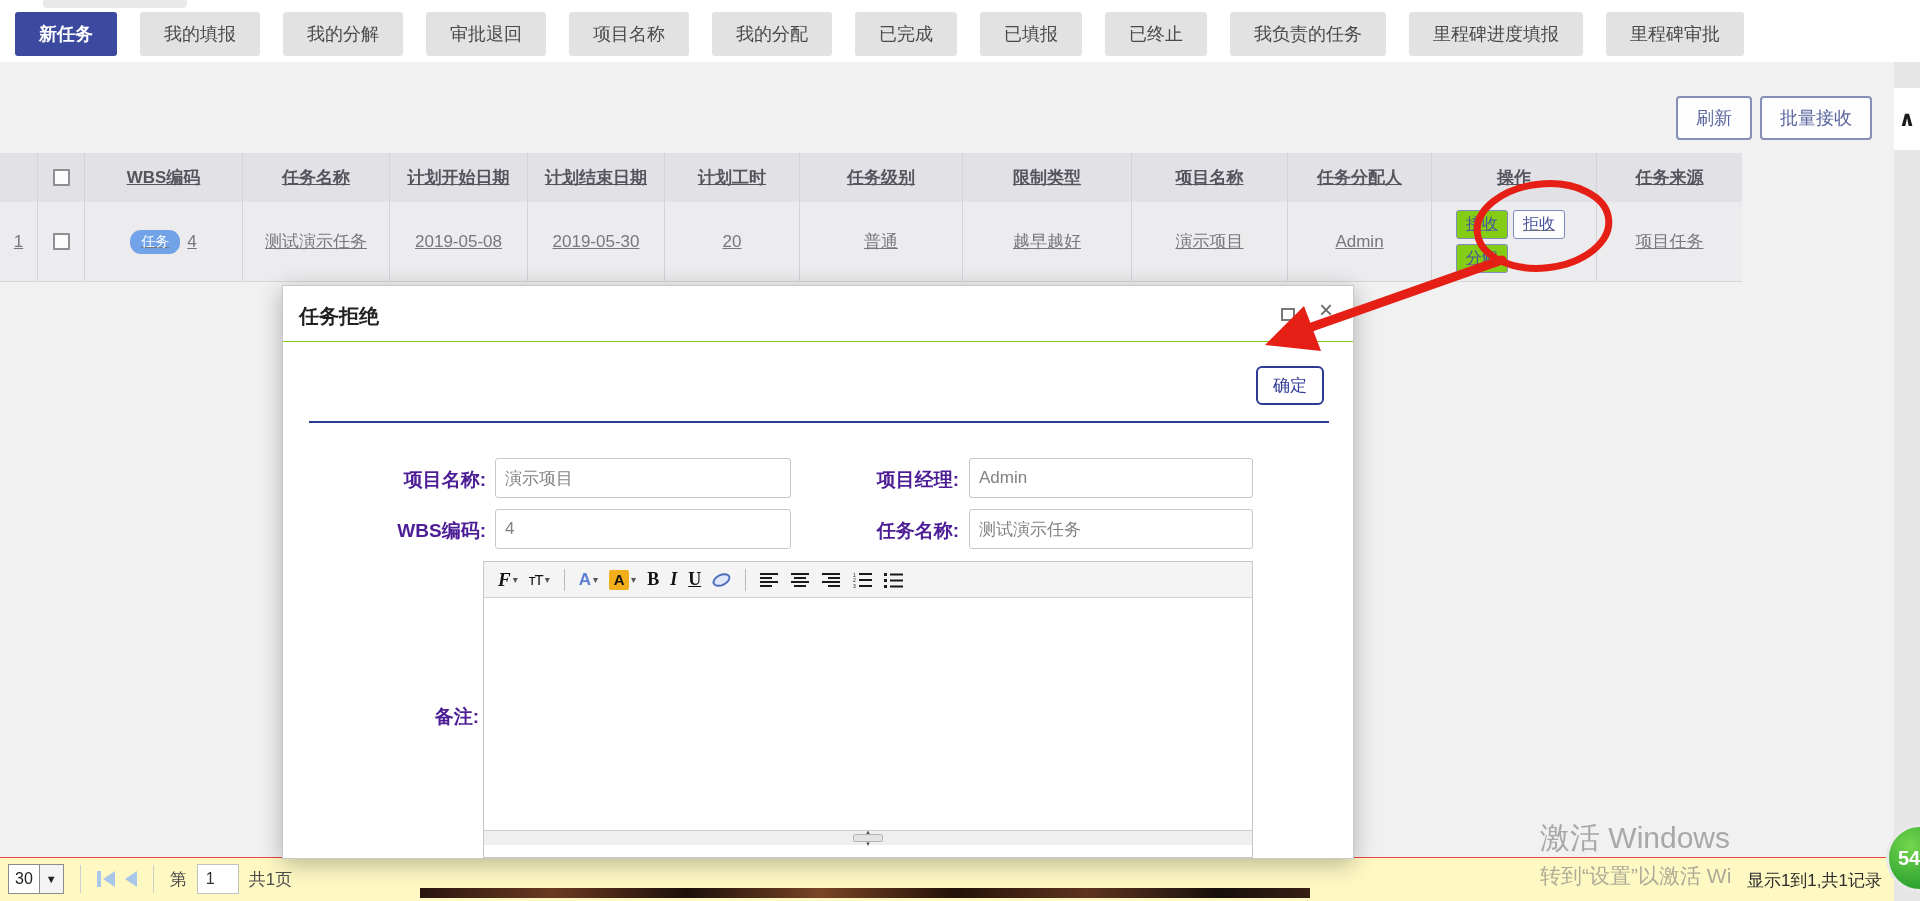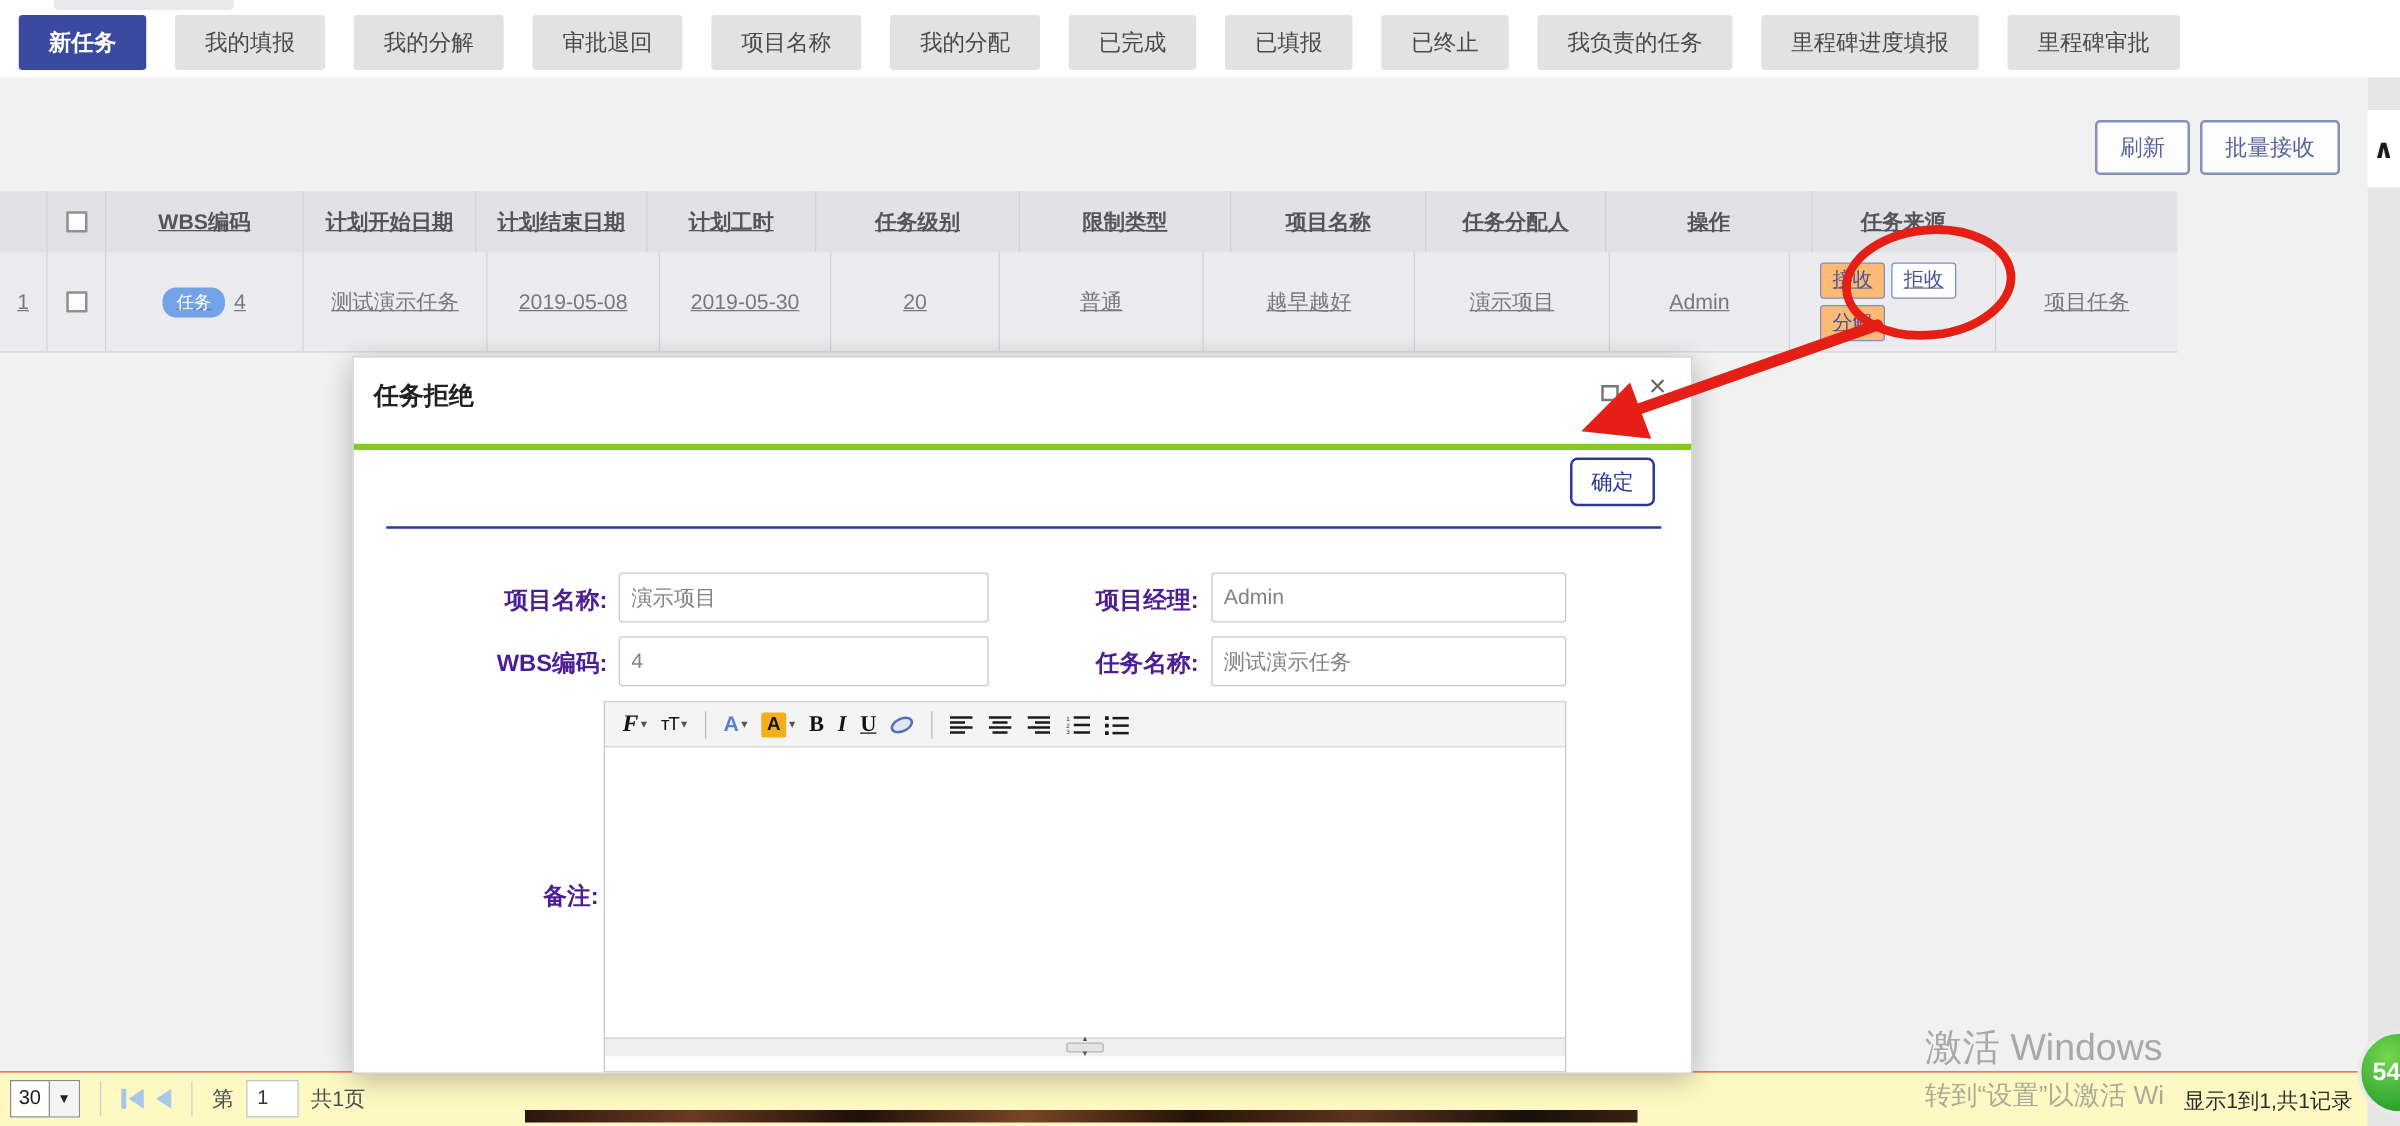--- a/index.html
+++ b/index.html
@@ -31,21 +31,21 @@
   .tr.head { background:#e1e1e6; height:49px; }
   .tr.head .th { color:#54555c; font-weight:bold; font-size:17px; }
   .tr.data { background:#ececee; height:80px; border-bottom:1px solid #d7d7d7; }
   .tr.data .td { color:#77787c; font-size:17px; }
   .c0{width:38px;} .c1{width:47px;} .c2{width:158px;} .c3{width:147px;} .c4{width:138px;}
   .c5{width:137px;} .c6{width:135px;} .c7{width:163px;} .c8{width:169px;} .c9{width:156px;}
   .c10{width:144px;} .c11{width:165px;} .c12{width:145px; border-right:none;}
   .cb { width:17px; height:17px; border:2px solid #8f8f93; background:#fcfcfc; border-radius:1px; cursor:pointer; }
   .badge-task { background:#72a3e8; color:#fff; font-size:14px; padding:3px 11px; border-radius:11px; margin-right:7px; }
   .ops { display:flex; flex-wrap:wrap; gap:5px; width:116px; }
-  .op-btn { padding:3px 9px; font-size:16px; color:#47549c; background:#fdba74; border:1px solid #7f8cc0; border-radius:3px; cursor:pointer; }
+  .op-btn { padding:3px 9px; font-size:16px; color:#47549c; background:#84cc16; border:1px solid #7f8cc0; border-radius:3px; cursor:pointer; }
   .op-btn.reject { background:#fdfdfd; }
 
   
   .scrollbar { position:absolute; right:0; top:62px; width:26px; bottom:0; background:#e6e6e6; }
   .sb-up { position:absolute; top:26px; left:0; width:26px; height:62px; background:#fff;
            display:flex; align-items:center; justify-content:center; font-size:21px; font-weight:bold; color:#1a1a1a; cursor:pointer; }
 
   
   .pagebar { position:absolute; left:0; right:0; bottom:0; height:44px; background:#fef9c3; border-top:1px solid #ef4444; }
   .pg-wrap { position:absolute; left:8px; top:6px; display:flex; align-items:center; gap:10px; }
@@ -56,21 +56,21 @@
   .pg-first, .pg-prev { display:flex; align-items:center; cursor:pointer; }
   .tri-left { width:0; height:0; border-top:8px solid transparent; border-bottom:8px solid transparent; border-right:12px solid #a9c7e8; }
   .bar-left { width:4px; height:16px; background:#a9c7e8; margin-right:2px; }
   .pg-text { font-size:17px; color:#4c4c4c; }
   .pg-input { width:42px; height:30px; border:1px solid #c2c2c2; background:#fff; font-size:16px; color:#333; padding-left:8px; font-family:inherit; }
   .records { position:absolute; right:12px; top:11px; font-size:17px; color:#2b2b2b; z-index:4; }
 
   
   .modal { position:absolute; left:282px; top:285px; width:1072px; height:574px; background:#fff;
            border:1px solid #c9c9c9; box-shadow:0 5px 22px rgba(0,0,0,.28); z-index:10; }
-  .m-titlebar { position:relative; height:74px; border-bottom:5px solid #84cc16; }
+  .m-titlebar { position:relative; height:56px; border-bottom:1px solid #84cc16; }
   .m-title { position:absolute; left:16px; top:17px; font-size:20px; font-weight:bold; color:#222; }
   .m-max { position:absolute; right:58px; top:22px; width:14px; height:13px; border:2px solid #777; cursor:pointer; }
   .m-close { position:absolute; right:20px; top:12px; font-size:24px; color:#666; cursor:pointer; line-height:1; }
   .m-confirm { position:absolute; right:29px; top:80px; padding:6px 15px; font-size:17px; color:#2c3a96;
                border:2px solid #2c3a96; border-radius:6px; background:#fff; font-family:inherit; cursor:pointer; }
   .m-blueline { position:absolute; left:26px; right:24px; top:135px; border-top:2px solid #2c3a96; }
   .m-label { position:absolute; font-size:19px; font-weight:bold; color:#4c1d95; text-align:right; }
   .m-input { position:absolute; height:40px; border:1px solid #c8c8c8; border-radius:3px; background:#fff;
              font-size:17px; color:#828282; padding-left:9px; font-family:inherit; }
   .l-project { left:0; width:203px; top:181px; } .i-project { left:212px; width:296px; top:172px; }
@@ -142,20 +142,21 @@
       <button class="pa-btn">批量接收</button>
     </div>
 
     <div class="grid">
       <div class="tr head">
         <div class="th c0"></div>
         <div class="th c1">
           <div class="cb"></div>
         </div>
         <div class="th c2">WBS编码</div>
+        <div class="th c3">任务名称</div>
         <div class="th c4">计划开始日期</div>
         <div class="th c5">计划结束日期</div>
         <div class="th c6">计划工时</div>
         <div class="th c7">任务级别</div>
         <div class="th c8">限制类型</div>
         <div class="th c9">项目名称</div>
         <div class="th c10">任务分配人</div>
         <div class="th c11">操作</div>
         <div class="th c12">任务来源</div>
       </div>

